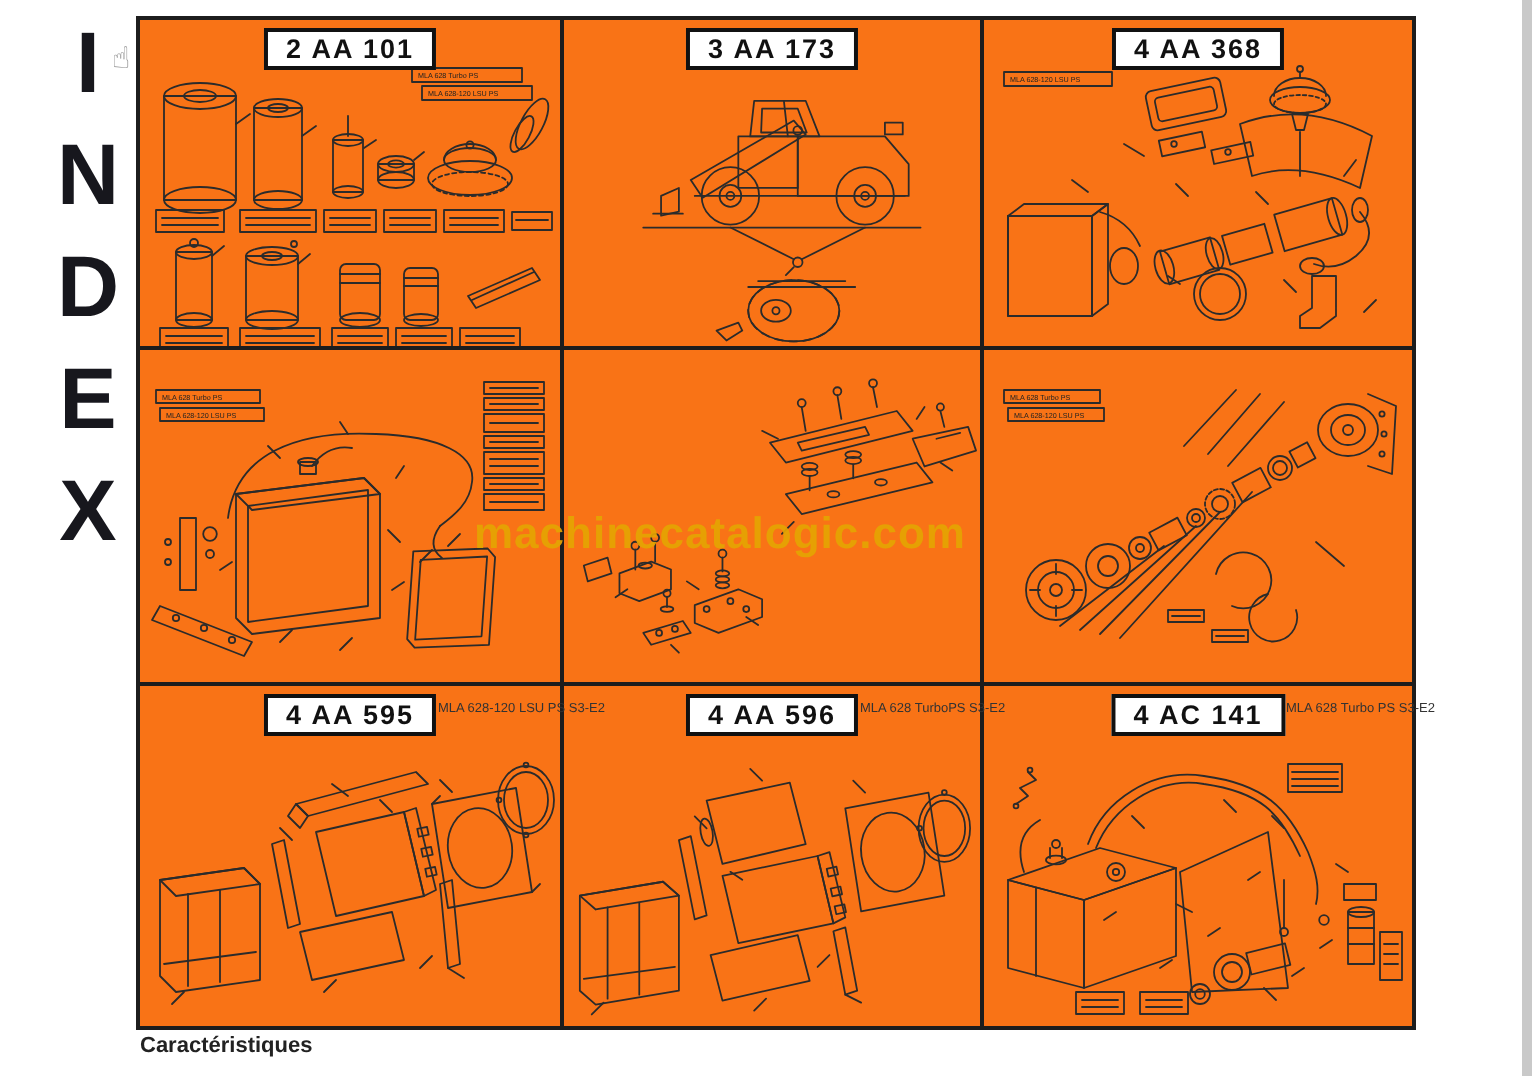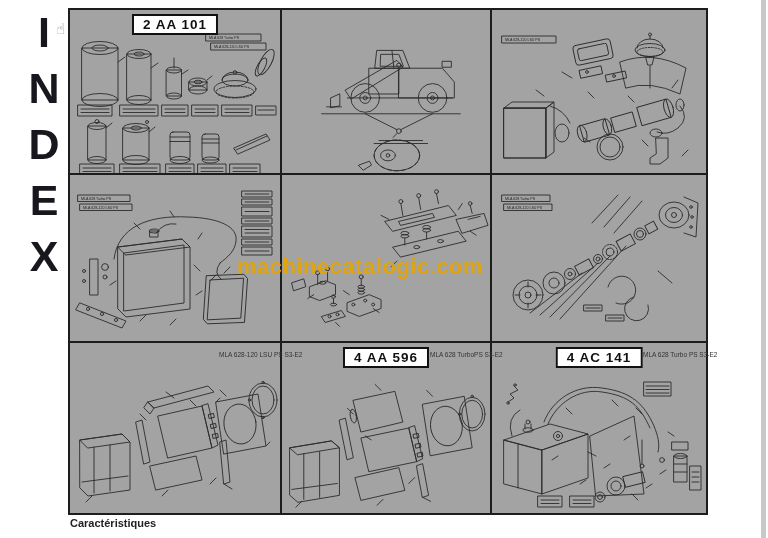--- a/index.html
+++ b/index.html
@@ -10,21 +10,21 @@
   .index-col{position:absolute;left:26px;top:4px;width:36px;text-align:center;}
   .index-letter{font-weight:bold;font-size:43px;line-height:56px;color:#17171d;
     font-family:"Liberation Sans",sans-serif;}
   .hand-cursor{position:absolute;left:56px;top:20px;font-size:15px;color:#8f8f8f;
     text-shadow:0 0 1px #fff;}
 
   
   .grid{position:absolute;left:68px;top:8px;width:636px;height:503px;
     border:2px solid #1d1d1d;display:grid;
     grid-template-columns:212px 210px 214px;grid-template-rows:165px 168px 170px;}
-  .cell{position:relative;background:#a3a3a3;}
+  .cell{position:relative;background:#f97316;}
   .cell.bR{border-right:2px solid #1d1d1d;}
   .cell.bB{border-bottom:2px solid #1d1d1d;}
   .cell-header{position:absolute;top:4px;left:50%;transform:translateX(-50%);
     background:#fff;border:2px solid #111;padding:0 9px;height:17px;line-height:17px;
     font-weight:bold;font-size:13.5px;letter-spacing:1px;color:#111;white-space:nowrap;z-index:3;}
   .cell-subtitle{position:absolute;top:8px;left:calc(50% + 44px);font-size:6.5px;
     color:#333;white-space:nowrap;z-index:3;}
 
   .illu{position:absolute;left:0;top:0;width:100%;height:100%;}
   .illu rect,.illu circle,.illu ellipse,.illu line,.illu path,.illu polygon,.illu polyline{
@@ -233,20 +233,21 @@
         <line class="hl" x1="93" y1="134" x2="147" y2="134"></line>
       </g>
       <g>
         <ellipse cx="116" cy="146" rx="23" ry="15.5" stroke-width="4.6" stroke="#181818" fill="#f1f1f1"></ellipse>
         <ellipse cx="116" cy="146" rx="23" ry="15.5" stroke-width="4.6" stroke="#000" stroke-dasharray="4 3.2"></ellipse>
         <ellipse cx="107" cy="146" rx="7.5" ry="5.5" class="f-w"></ellipse>
         <circle cx="107" cy="146" r="1.8"></circle>
         <path d="M88,152 l-11,4 5,5 8,-5 z" class="f-w"></path>
       </g>
     </svg>
+    <div class="cell-header">3 AA 173</div>
   </div>
 
   <div class="cell bB">
     <svg class="illu" viewBox="0 0 214 163" preserveAspectRatio="xMidYMid meet">
       <g>
         <rect class="lab" x="10" y="26" width="54" height="7"></rect>
         <text class="tagtxt" x="13" y="31.2">MLA 628-120 LSU PS</text>
       </g>
       <g>
         <polygon points="12,98 20,92 62,92 54,98" class="f-l"></polygon>
@@ -298,20 +299,21 @@
         <line class="ld" x1="70" y1="62" x2="80" y2="68"></line>
           <line class="ld" x1="44" y1="80" x2="52" y2="86"></line>
         <line class="ld" x1="136" y1="86" x2="142" y2="92"></line>
           <line class="ld" x1="96" y1="82" x2="102" y2="88"></line>
         <line class="ld" x1="186" y1="70" x2="180" y2="78"></line>
           <line class="ld" x1="150" y1="130" x2="156" y2="136"></line>
         <line class="ld" x1="92" y1="128" x2="98" y2="132"></line>
           <line class="ld" x1="196" y1="140" x2="190" y2="146"></line>
       </g>
     </svg>
+    <div class="cell-header">4 AA 368</div>
   </div>
 
   <div class="cell bR bB">
     <svg class="illu" viewBox="0 0 210 166" preserveAspectRatio="xMidYMid meet">
       <g>
         <rect class="lab" x="8" y="20" width="52" height="6.5"></rect>
         <text class="tagtxt" x="11" y="25">MLA 628 Turbo PS</text>
         <rect class="lab" x="10" y="29" width="52" height="6.5"></rect>
         <text class="tagtxt" x="13" y="34">MLA 628-120 LSU PS</text>
       </g>
@@ -556,20 +558,21 @@
       <g>
         <line class="ld" x1="96" y1="48" x2="104" y2="54"></line>
           <line class="ld" x1="120" y1="56" x2="126" y2="62"></line>
         <line class="ld" x1="70" y1="70" x2="76" y2="76"></line>
           <line class="ld" x1="150" y1="46" x2="156" y2="52"></line>
         <line class="ld" x1="92" y1="152" x2="98" y2="146"></line>
           <line class="ld" x1="16" y1="158" x2="22" y2="152"></line>
         <line class="ld" x1="140" y1="140" x2="146" y2="134"></line>
       </g>
     </svg>
+    <div class="cell-header">4 AA 595</div>
     <div class="cell-subtitle">MLA 628-120 LSU PS S3-E2</div>
   </div>
 
   <div class="cell bR">
     <svg class="illu" viewBox="0 0 210 168" preserveAspectRatio="xMidYMid meet">
       <g>
         <polygon points="8,104 50,97 58,104 58,152 16,159 8,152" class="f-w"></polygon>
         <polygon points="8,104 50,97 58,104 16,111" class="f-l"></polygon>
         <line x1="10" y1="146" x2="56" y2="140"></line>
         <line x1="22" y1="110" x2="22" y2="156" class="th"></line>

